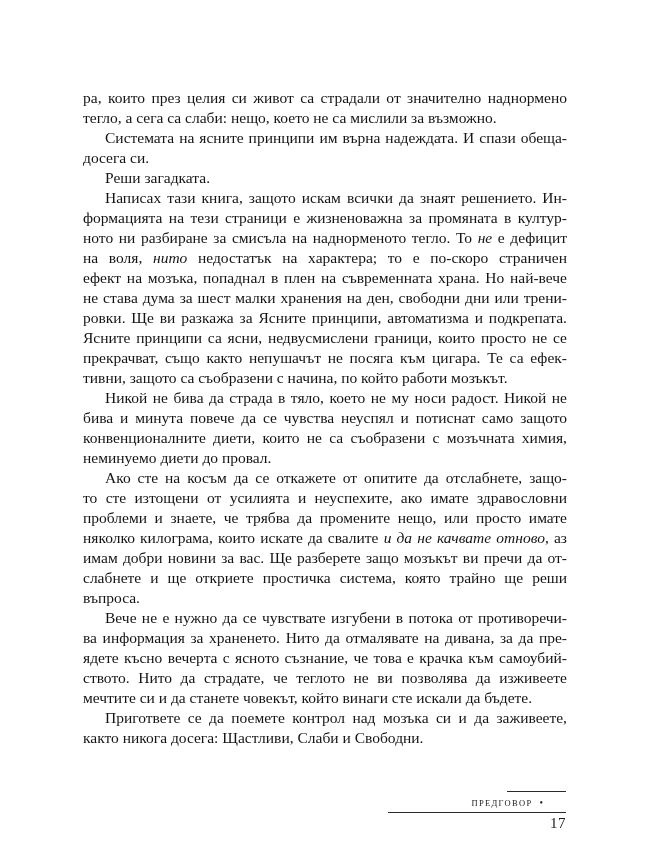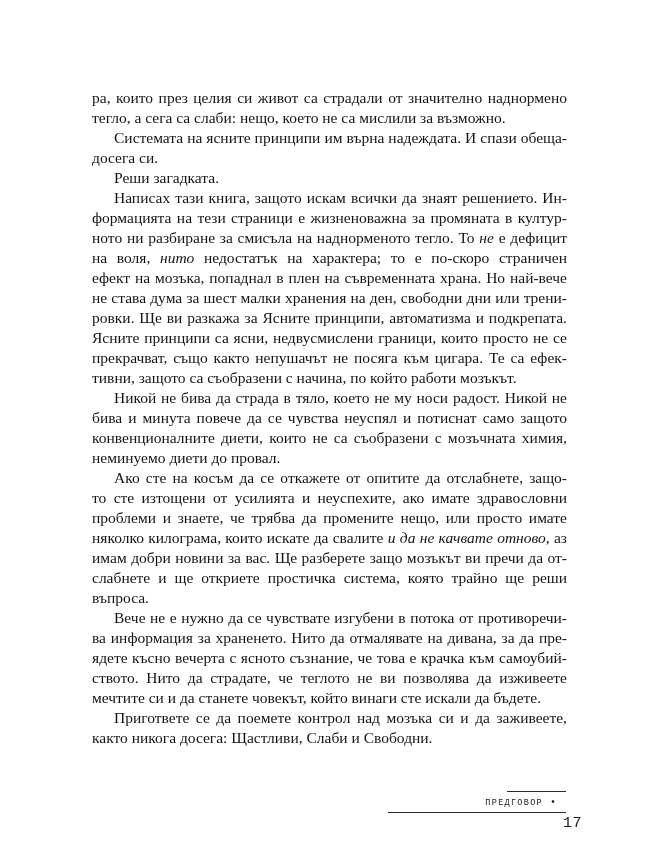--- a/index.html
+++ b/index.html
@@ -21,21 +21,20 @@
     left: 83px;
     top: 88px;
     width: 484px;
     color: #141414;
   }
   .line {
     font-size: 15.5px;
     line-height: 20px;
     text-align: justify;
     text-align-last: justify;
-    margin-left: 9px;
   }
   .line.last { text-align-last: left; }
   .line.indent { text-indent: 22px; }
   .em { font-style: italic; }
 
   .footer-short-line {
     position: absolute;
     left: 507px;
     top: 791px;
     width: 59px;
@@ -44,27 +43,27 @@
   .footer-long-line {
     position: absolute;
     left: 388px;
     top: 812px;
     width: 178px;
     border-top: 1.5px solid #2b2b2b;
   }
   .footer-text {
     position: absolute;
     top: 794px;
-    right: 68px;
+    right: 84px;
     height: 18px;
     display: flex;
     align-items: center;
     gap: 7px;
     color: #1a1a1a;
-    font-family: Liberation Mono, monospace;
+    font-family: Liberation Serif, serif;
   }
   .footer-section {
     font-size: 8.5px;
     letter-spacing: 1.3px;
     font-weight: 400;
   }
   .footer-bullet {
     font-size: 10px;
     line-height: 1;
   }

